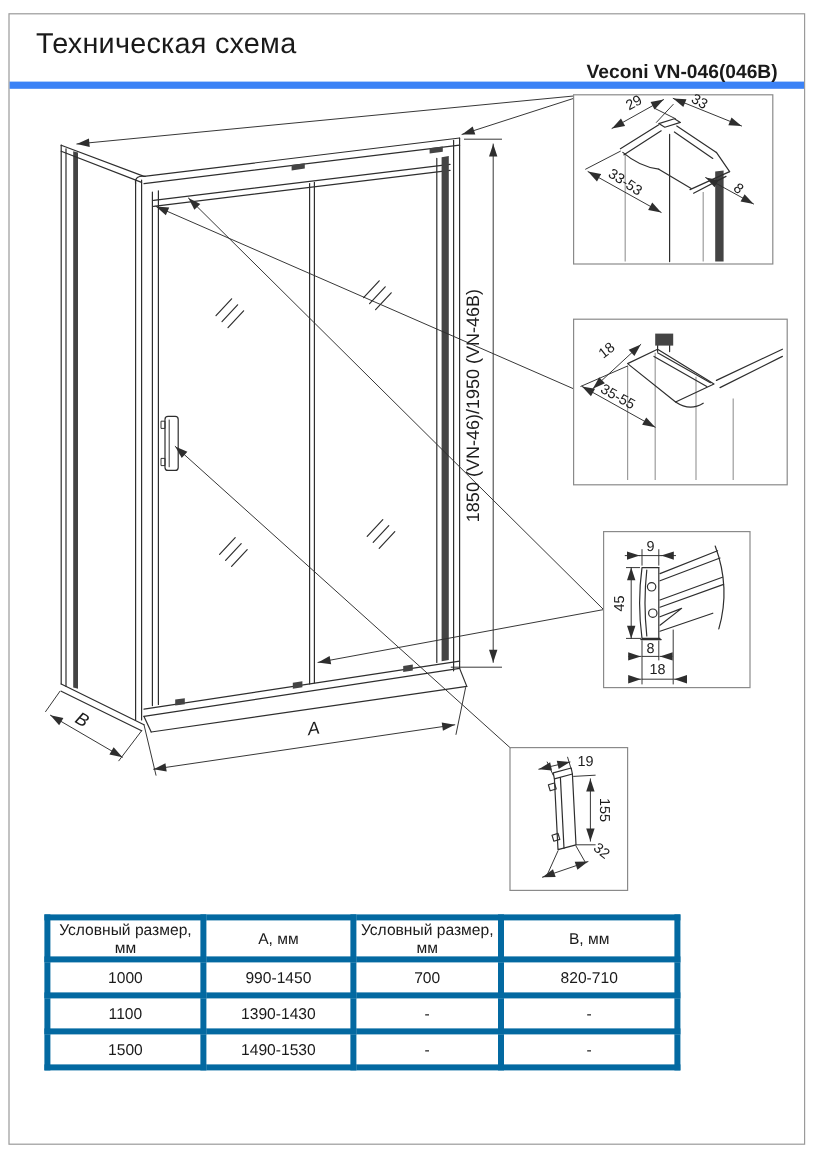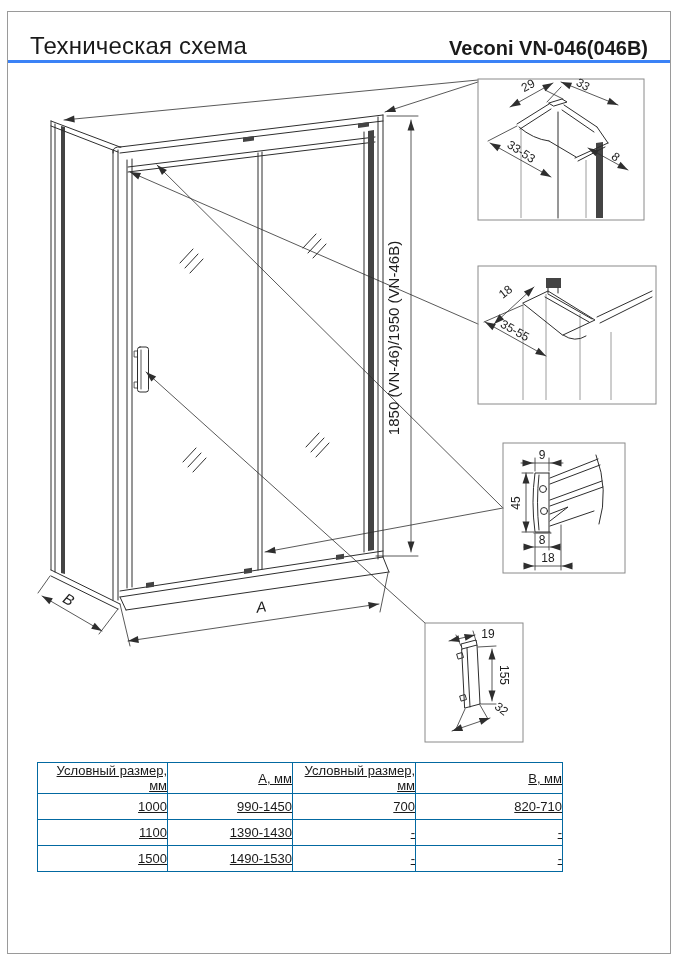--- a/index.html
+++ b/index.html
@@ -1,34 +1,34 @@
 <!DOCTYPE html>
 <html><head>
 <meta charset="utf-8">
 <style>
   html,body{margin:0;padding:0;background:#fff;}
   .page{position:relative;width:685px;height:970px;background:#fff;overflow:hidden;
         font-family:"Liberation Sans",sans-serif;color:#1a1a1a;}
   .frame{position:absolute;left:7px;top:11px;width:664px;height:943px;border:1px solid #9a9a9a;box-sizing:border-box;}
-  .hdr{position:absolute;left:8px;top:12px;width:662px;height:51px;border-bottom:3px solid #3b82f6;
-       box-sizing:border-box;display:flex;align-items:flex-end;justify-content:space-between;padding:0 22px;}
+  .hdr{position:absolute;left:8px;top:23px;width:662px;height:51px;border-bottom:6px solid #3b82f6;
+       box-sizing:border-box;display:flex;align-items:flex-start;justify-content:space-between;padding:0 22px;}
   .hdr .t1{font-size:24px;letter-spacing:.2px;}
-  .hdr .t2{font-size:20px;font-weight:bold;}
+  .hdr .t2{font-size:16px;font-weight:bold;margin-top:29px;}
   svg.drw{position:absolute;left:0;top:0;}
   .ln{stroke:#2e2e2e;stroke-width:1;fill:none;stroke-linecap:round;stroke-linejoin:round;}
   .th{stroke-width:.8;}
   .gl{stroke:#9c9c9c;stroke-width:1;fill:none;}
   .dk{fill:#444;stroke:none;}
   .bx{fill:none;stroke:#8a8a8a;stroke-width:1;}
   text.dim{font-family:"Liberation Sans",sans-serif;font-size:12px;fill:#1c1c1c;text-anchor:middle;}
   text.dimbig{font-family:"Liberation Sans",sans-serif;font-size:15px;fill:#1c1c1c;text-anchor:middle;}
   text.ab{font-family:"Liberation Sans",sans-serif;font-size:15px;font-style:italic;fill:#1c1c1c;text-anchor:middle;}
   .tbl{position:absolute;left:37px;top:762px;}
   table{border-collapse:collapse;table-layout:fixed;font-size:13px;color:#1a1a1a;}
-  th,td{border:1px solid #0369a1;text-align:right;vertical-align:middle;font-weight:normal;padding:0;text-decoration:underline;}
+  th,td{border:5px solid #0369a1;text-align:center;vertical-align:middle;font-weight:normal;padding:0;}
   th{height:27px;}
   td{height:25px;margin-top:42px;}
   .c0{width:130px;}.c1{width:125px;}.c2{width:123px;}.c3{width:147px;}
 </style>
 </head>
 <body>
 
 <div class="page">
   <div class="frame"></div>
 

